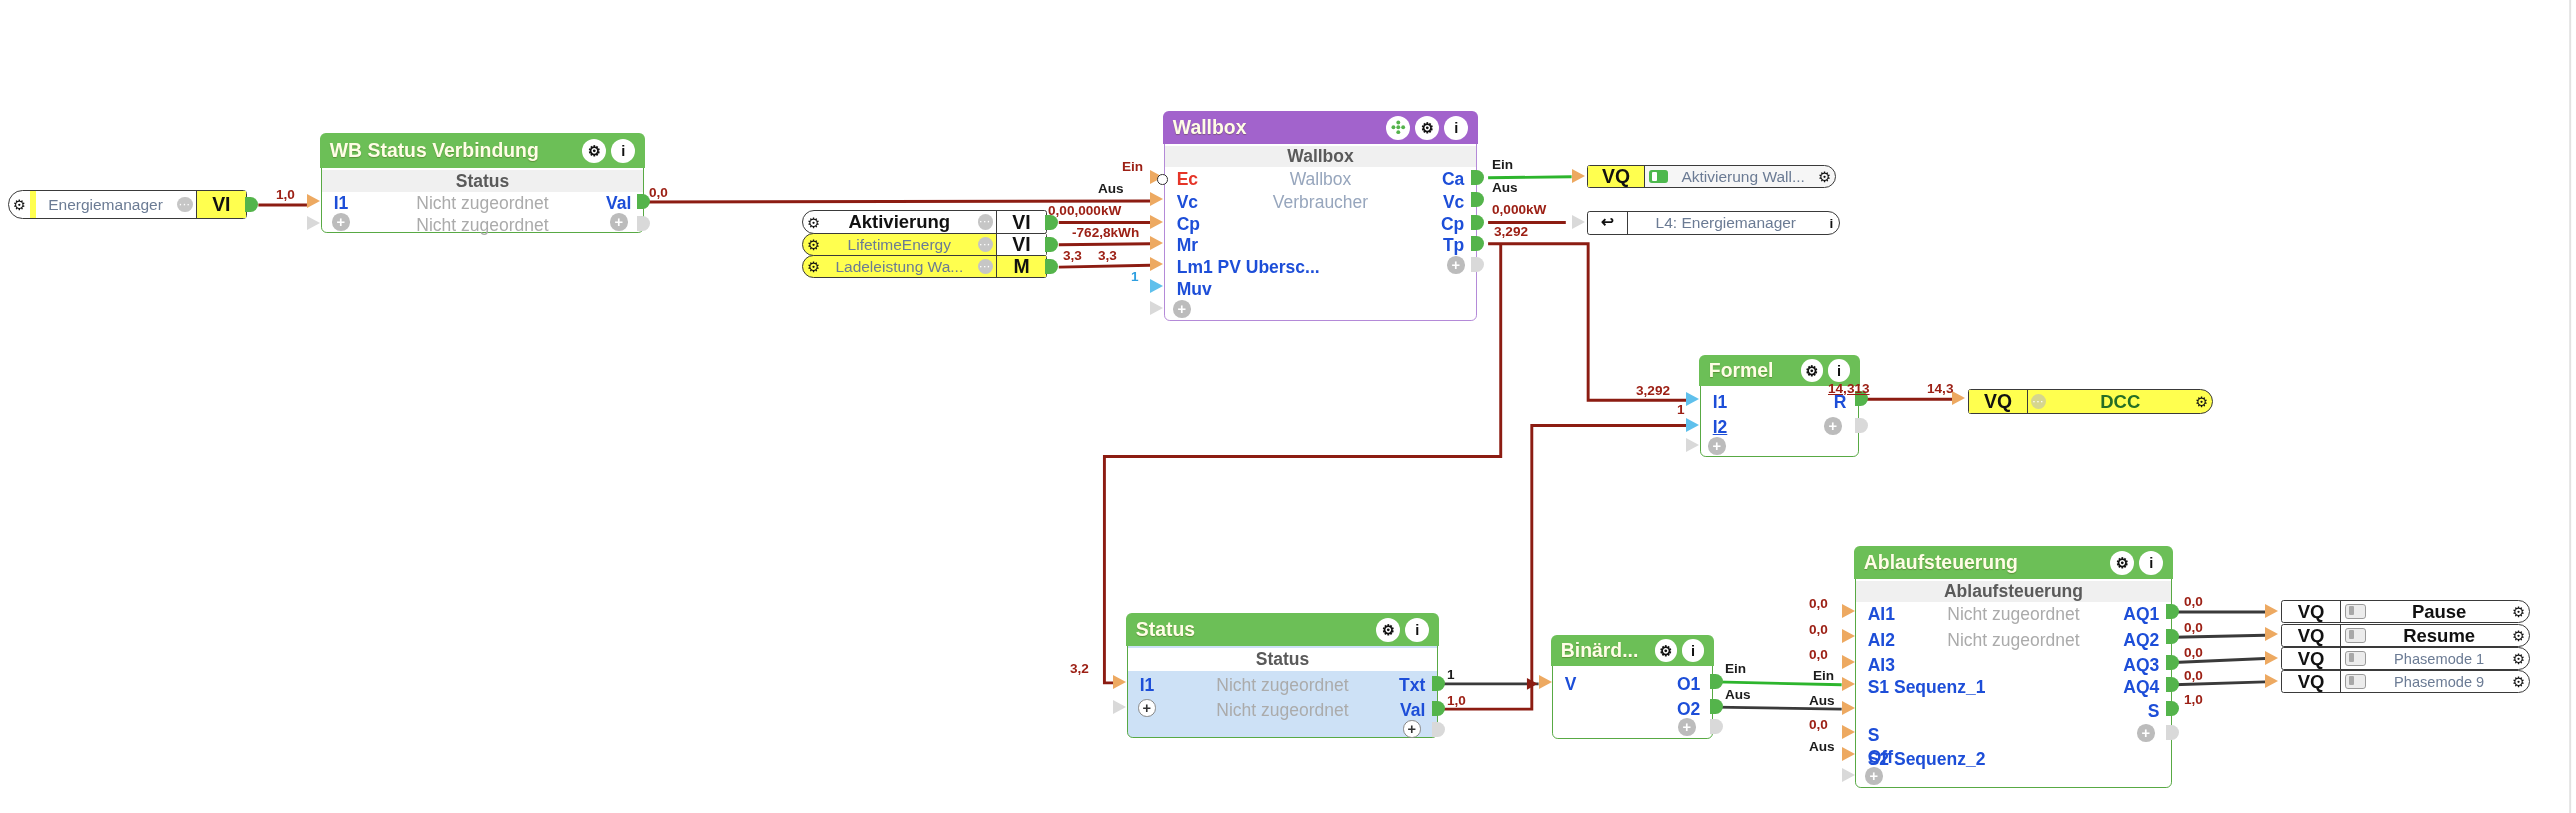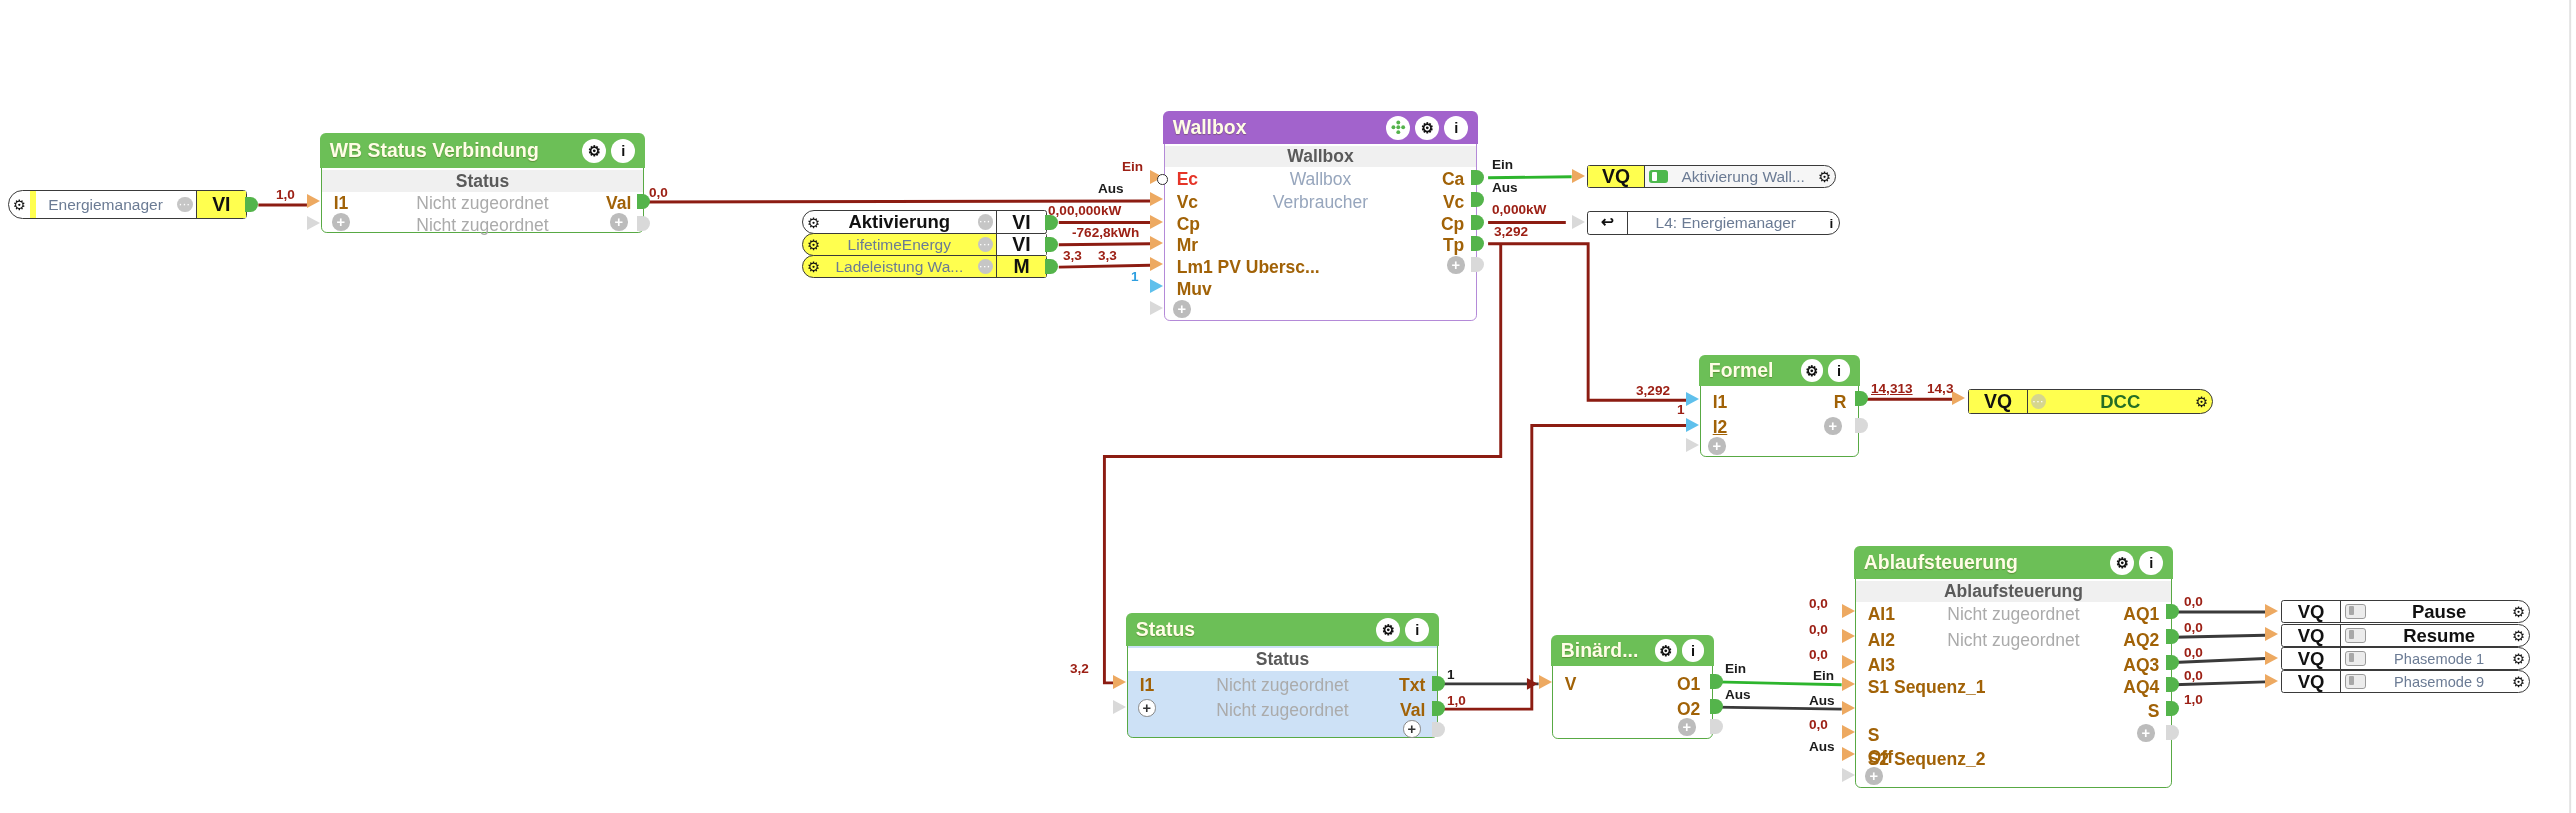--- a/index.html
+++ b/index.html
@@ -8,21 +8,21 @@
   svg.wires{position:absolute;left:0;top:0;z-index:1;}
   .blk{position:absolute;border:1.9px solid;border-radius:5.8px;background:#fff;z-index:2;}
   .hdr{position:absolute;left:-1.9px;top:-1.9px;right:-1.9px;height:33px;border-radius:5.8px 5.8px 0 0;
        display:flex;align-items:center;padding:0 9.7px;box-sizing:border-box;}
   .title{font-size:19.4px;font-weight:bold;color:#fffde6;text-shadow:0 1px 1px rgba(60,60,0,.35);white-space:nowrap;}
   .hicons{margin-left:auto;display:flex;gap:4.9px;align-items:center;}
   .hic{width:24px;height:24px;border-radius:50%;background:#fff;display:flex;align-items:center;
        justify-content:center;font-size:14.6px;font-weight:bold;color:#111;}
   .sub{position:absolute;left:0;right:0;text-align:center;font-weight:bold;color:#5a5a5a;
        font-size:17.5px;background:#f0f0f0;}
-  .pin{position:absolute;font-size:17.5px;font-weight:bold;color:#a16207;white-space:nowrap;z-index:3;}
+  .pin{position:absolute;font-size:17.5px;font-weight:bold;color:#1d4ed8;white-space:nowrap;z-index:3;}
   .pin.red{color:#e53528;}
   .ctr{position:absolute;left:0;width:100%;text-align:center;color:#ababab;font-size:17.5px;white-space:nowrap;}
   .ctr.desc{color:#97a6bd;}
   .arr{position:absolute;width:0;height:0;border-top:7.8px solid transparent;border-bottom:7.8px solid transparent;z-index:2;}
   .arr.or{border-left:13.6px solid #eda961;}
   .arr.gr{border-left:13.6px solid #d9d9d9;}
   .arr.bl{border-left:13.6px solid #5fc0ec;}
   .nub{position:absolute;width:12.6px;height:14.6px;border-radius:0 7.8px 7.8px 0;z-index:2;}
   .nub.g{background:#54b44b;}
   .nub.gy{background:#d9d9d9;}
@@ -360,21 +360,21 @@
   <span class="wl r" style="left:1072px;top:225px;">-762,8kWh</span>
   <span class="wl r" style="left:1063px;top:248px;">3,3</span>
   <span class="wl r" style="left:1098px;top:248px;">3,3</span>
   <span class="wl b" style="left:1131px;top:269px;">1</span>
   <span class="wl k" style="left:1492px;top:157px;">Ein</span>
   <span class="wl k" style="left:1492px;top:180px;">Aus</span>
   <span class="wl r" style="left:1492px;top:202px;">0,000kW</span>
   <span class="wl r" style="left:1494px;top:224px;">3,292</span>
   <span class="wl r" style="left:1636px;top:383px;">3,292</span>
   <span class="wl r" style="left:1677px;top:402px;">1</span>
-  <span class="wl r" style="left:1871px;top:381px;text-decoration:underline;">14,313</span>
+  <span class="wl r" style="left:1828px;top:381px;text-decoration:underline;">14,313</span>
   <span class="wl r" style="left:1927px;top:381px;">14,3</span>
   <span class="wl r" style="left:1070px;top:661px;">3,2</span>
   <span class="wl k" style="left:1447px;top:667px;">1</span>
   <span class="wl r" style="left:1447px;top:693px;">1,0</span>
   <span class="wl k" style="left:1725px;top:661px;">Ein</span>
   <span class="wl k" style="left:1725px;top:687px;">Aus</span>
   <span class="wl r" style="left:1809px;top:596px;">0,0</span>
   <span class="wl r" style="left:1809px;top:622px;">0,0</span>
   <span class="wl r" style="left:1809px;top:647px;">0,0</span>
   <span class="wl k" style="left:1813px;top:668px;">Ein</span>

